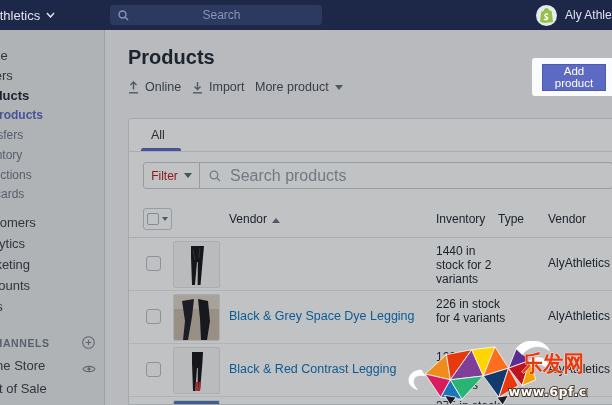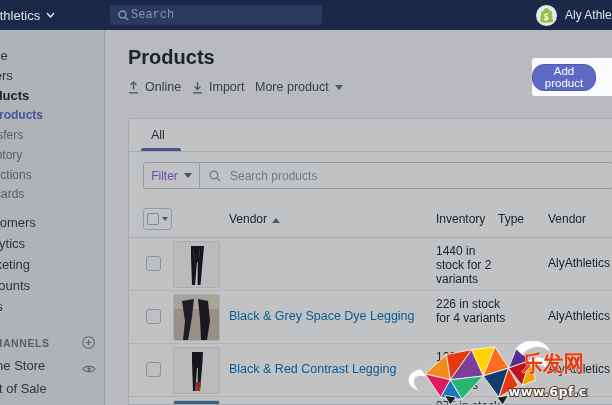--- a/index.html
+++ b/index.html
@@ -7,21 +7,21 @@
     font-family:"Liberation Sans","DejaVu Sans",sans-serif;background:#f3f5f7;}
 
   
   .topbar{position:absolute;left:0;top:0;width:612px;height:30px;background:#1d2747;z-index:80;}
   .store-switcher{position:absolute;left:-27px;top:0;height:30px;display:flex;align-items:center;
     color:#dfe3ee;font-size:13px;font-weight:500;white-space:nowrap;cursor:pointer;}
   .store-switcher svg{margin-left:6px;}
   .topbar-search{position:absolute;left:110px;top:5px;width:212px;height:20px;background:#2c3a60;
     border-radius:4px;display:flex;align-items:center;padding:0 8px;box-sizing:border-box;}
   .topbar-search input{flex:1;background:transparent;border:0;outline:none;color:#cfd6ea;
-    font-size:12px;margin-left:0;font-family:Liberation Mono, monospace;}
+    font-size:12px;margin-left:0;font-family:Liberation Sans, sans-serif;text-align:center;}
   .topbar-search input::placeholder{color:#8a94b4;}
   .user-menu{position:absolute;left:536px;top:0;height:30px;display:flex;align-items:center;cursor:pointer;}
   .avatar{width:21px;height:21px;border-radius:50%;background:#e6e9ee;display:flex;
     align-items:center;justify-content:center;overflow:hidden;}
   .user-name{color:#dfe3ee;font-size:12px;margin-left:8px;white-space:nowrap;}
 
   
   .dim-overlay{position:absolute;left:0;top:30px;width:612px;height:375px;
     background:rgba(15,18,24,0.26);z-index:50;pointer-events:none;}
 
@@ -43,38 +43,38 @@
   .page-title{position:absolute;left:128px;top:46px;font-size:20px;font-weight:700;color:#212b36;}
   .action-btn{position:absolute;top:80px;display:flex;align-items:center;font-size:12.5px;
     color:#454f5b;cursor:pointer;}
   .action-btn svg{margin-right:6px;}
   .caret{display:inline-block;width:0;height:0;border-left:4px solid transparent;
     border-right:4px solid transparent;border-top:5px solid #637381;margin-left:6px;}
 
   
   .highlight-box{position:absolute;left:532px;top:58px;width:86px;height:38px;background:#fafbfc;
     z-index:60;border-radius:3px;display:flex;align-items:center;}
-  .add-product-button{width:64px;height:27px;background:#5c6ac4;border:1px solid #4d5ab5;
-    border-radius:12px;color:#ffffff;font-size:11.5px;font-family:inherit;cursor:pointer;
+  .add-product-button{margin-left:10px;width:64px;height:27px;background:#5c6ac4;border:1px solid #4d5ab5;
+    border-radius:0;color:#ffffff;font-size:11.5px;font-family:inherit;cursor:pointer;
     display:flex;align-items:center;justify-content:center;}
 
   
   .card{position:absolute;left:128px;top:118px;width:500px;height:287px;background:#ffffff;
     border:1px solid #d9dde2;border-radius:3px 0 0 0;box-sizing:border-box;overflow:hidden;}
   .tabs-row{position:absolute;left:0;top:0;width:100%;height:33px;border-bottom:1px solid #dfe3e8;box-sizing:border-box;}
   .tab{position:absolute;left:22px;top:9px;font-size:12.5px;color:#2f3841;cursor:pointer;}
   .tab-underline{position:absolute;left:12px;bottom:0;width:40px;height:3px;background:#5c6ac4;border-radius:2px 2px 0 0;}
 
   .filter-row{position:absolute;left:0;top:33px;width:100%;height:47px;}
   .filter-button{position:absolute;left:14px;top:10px;width:57px;height:27px;background:#fff;
     border:1px solid #c4cdd5;border-radius:3px 0 0 3px;box-sizing:border-box;display:flex;
-    align-items:center;justify-content:center;font-size:12px;color:#8b5cf6;cursor:pointer;}
+    align-items:center;justify-content:center;font-size:12px;color:#b91c1c;cursor:pointer;}
   .product-search{position:absolute;left:70px;top:10px;width:414px;height:27px;background:#fff;
     border:1px solid #c4cdd5;border-radius:0 3px 3px 0;box-sizing:border-box;display:flex;align-items:center;}
-  .product-search input{flex:1;border:0;outline:none;font-size:12px;color:#4c1d95;margin-left:7px;font-family:inherit;}
+  .product-search input{flex:1;border:0;outline:none;font-size:16px;color:#4c1d95;margin-left:7px;font-family:inherit;}
   .product-search input::placeholder{color:#919eab;}
   .product-search svg{margin-left:9px;}
 
   .thead{position:absolute;left:0;top:80px;width:100%;height:39px;border-bottom:1px solid #dfe3e8;box-sizing:border-box;}
   .select-all{position:absolute;left:14px;top:9px;width:29px;height:22px;background:#fff;border:1px solid #c4cdd5;
     border-radius:3px;box-sizing:border-box;display:flex;align-items:center;justify-content:center;cursor:pointer;}
   .mini-box{width:10px;height:10px;border:1px solid #aab4bd;border-radius:2px;background:#fff;}
   .select-all .caret{margin-left:3px;border-top-width:4px;border-left-width:3px;border-right-width:3px;}
   .th{position:absolute;top:13px;font-size:12px;color:#212b36;font-weight:500;}
   .sort-asc{display:inline-block;width:0;height:0;border-left:4px solid transparent;

